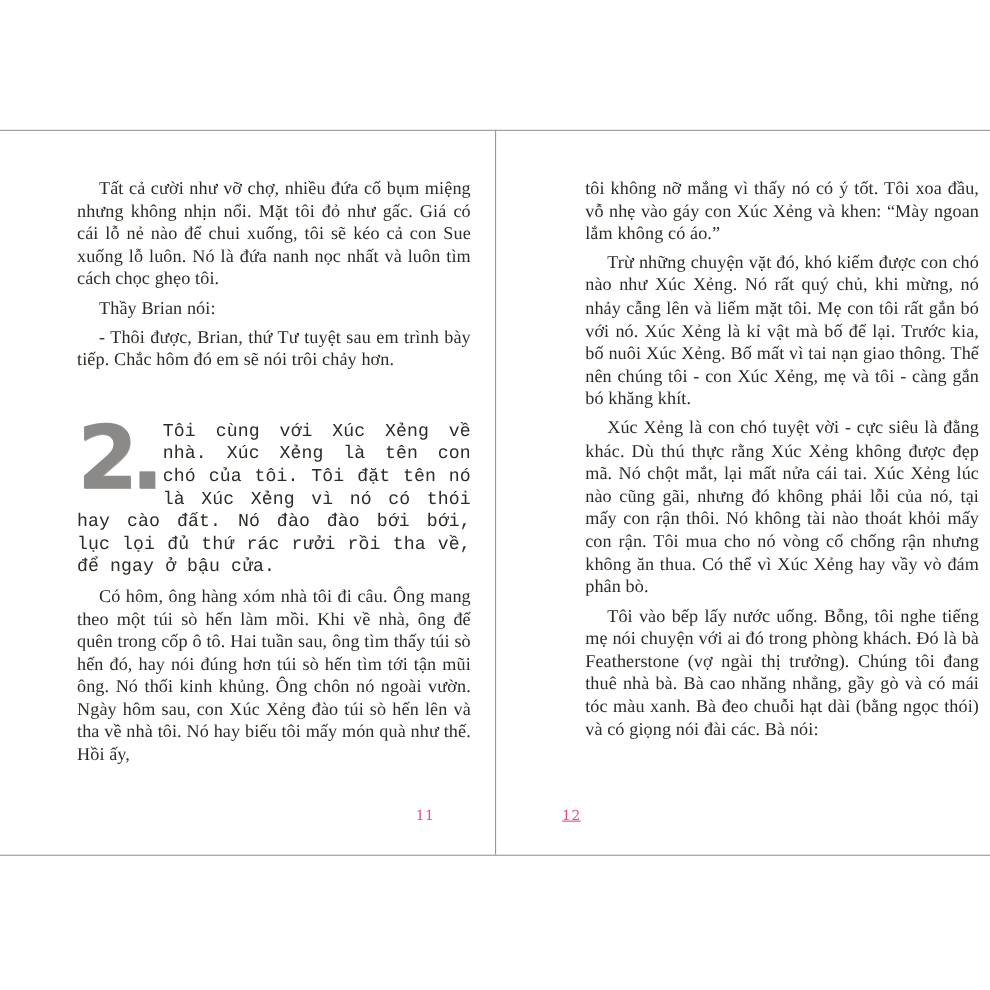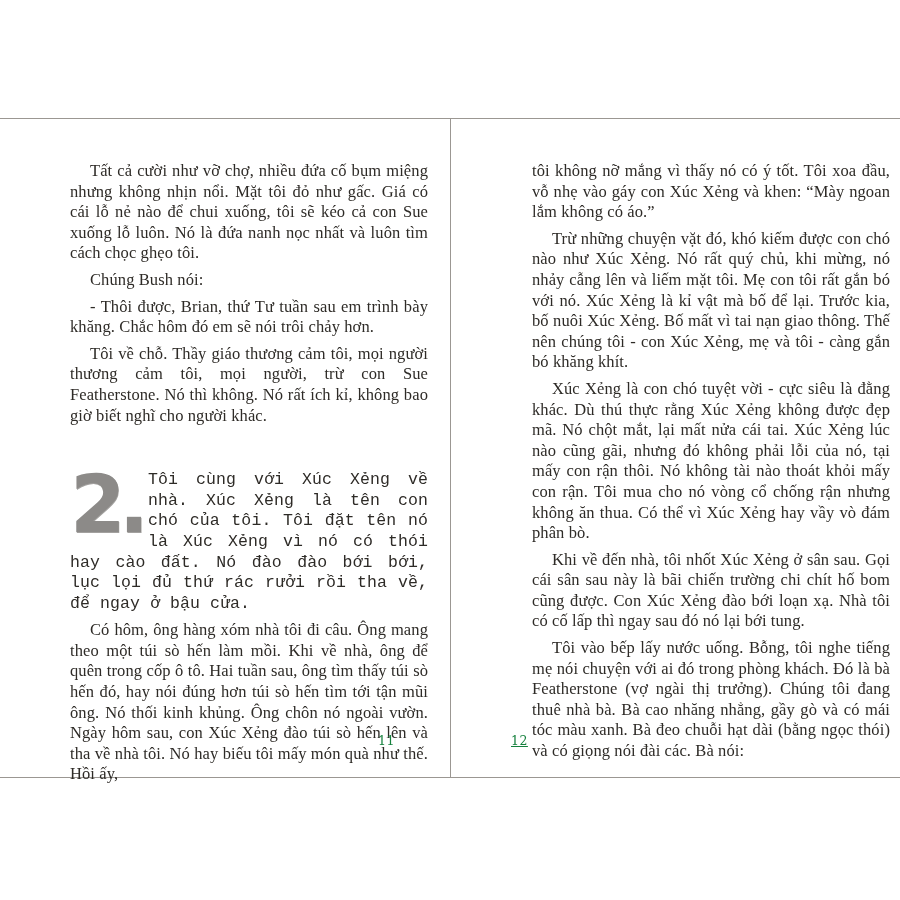--- a/index.html
+++ b/index.html
@@ -66,53 +66,51 @@
     margin: 2px 6px 0 0;
     text-shadow: 0.5px 0.5px 0 #a3a19f;
   }
   .chapter p { text-indent: 0; font-family: Liberation Mono, monospace; }
   .chapter::after { content: ""; display: block; clear: none; }
   .pagenum {
     position: absolute;
     top: 733px;
     font-family: "DejaVu Serif", serif;
     font-size: 12.5px;
-    color: #15803d;
+    color: #ec4899;
     letter-spacing: 0.5px;
   }
   .pagenum.n-left  { left: 378px; }
   .pagenum.n-right { left: 511px; text-decoration: underline; }
 </style>
 </head>
 <body>
 
 <div class="canvas">
 
   <div class="edge-line top"></div>
   <div class="edge-line bottom"></div>
   <div class="gutter"></div>
 
   <div class="page left">
     <p>Tất cả cười như vỡ chợ, nhiều đứa cố bụm miệng nhưng không nhịn nổi. Mặt tôi đỏ như gấc. Giá có cái lỗ nẻ nào để chui xuống, tôi sẽ kéo cả con Sue xuống lỗ luôn. Nó là đứa nanh nọc nhất và luôn tìm cách chọc ghẹo tôi.</p>
-    <p>Chúng Bush nói:</p>
-    <p>- Thôi được, Brian, thứ Tư tuần sau em trình bày khăng. Chắc hôm đó em sẽ nói trôi chảy hơn.</p>
-    <p>Tôi về chỗ. Thầy giáo thương cảm tôi, mọi người thương cảm tôi, mọi người, trừ con Sue Featherstone. Nó thì không. Nó rất ích kỉ, không bao giờ biết nghĩ cho người khác.</p>
+    <p>Thầy Brian nói:</p>
+    <p>- Thôi được, Brian, thứ Tư tuyệt sau em trình bày tiếp. Chắc hôm đó em sẽ nói trôi chảy hơn.</p>
 
     <div class="chapter">
       <span class="dropcap">2.</span>
       <p class="no-indent">Tôi cùng với Xúc Xẻng về nhà. Xúc Xẻng là tên con chó của tôi. Tôi đặt tên nó là Xúc Xẻng vì nó có thói hay cào đất. Nó đào đào bới bới, lục lọi đủ thứ rác rưởi rồi tha về, để ngay ở bậu cửa.</p>
     </div>
 
     <p>Có hôm, ông hàng xóm nhà tôi đi câu. Ông mang theo một túi sò hến làm mồi. Khi về nhà, ông để quên trong cốp ô tô. Hai tuần sau, ông tìm thấy túi sò hến đó, hay nói đúng hơn túi sò hến tìm tới tận mũi ông. Nó thối kinh khủng. Ông chôn nó ngoài vườn. Ngày hôm sau, con Xúc Xẻng đào túi sò hến lên và tha về nhà tôi. Nó hay biếu tôi mấy món quà như thế. Hồi ấy,</p>
   </div>
 
   <div class="page right">
     <p class="no-indent">tôi không nỡ mắng vì thấy nó có ý tốt. Tôi xoa đầu, vỗ nhẹ vào gáy con Xúc Xẻng và khen: “Mày ngoan lắm không có áo.”</p>
     <p>Trừ những chuyện vặt đó, khó kiếm được con chó nào như Xúc Xẻng. Nó rất quý chủ, khi mừng, nó nhảy cẫng lên và liếm mặt tôi. Mẹ con tôi rất gắn bó với nó. Xúc Xẻng là kỉ vật mà bố để lại. Trước kia, bố nuôi Xúc Xẻng. Bố mất vì tai nạn giao thông. Thế nên chúng tôi - con Xúc Xẻng, mẹ và tôi - càng gắn bó khăng khít.</p>
     <p>Xúc Xẻng là con chó tuyệt vời - cực siêu là đằng khác. Dù thú thực rằng Xúc Xẻng không được đẹp mã. Nó chột mắt, lại mất nửa cái tai. Xúc Xẻng lúc nào cũng gãi, nhưng đó không phải lỗi của nó, tại mấy con rận thôi. Nó không tài nào thoát khỏi mấy con rận. Tôi mua cho nó vòng cổ chống rận nhưng không ăn thua. Có thể vì Xúc Xẻng hay vầy vò đám phân bò.</p>
-    <p>Khi về đến nhà, tôi nhốt Xúc Xẻng ở sân sau. Gọi cái sân sau này là bãi chiến trường chi chít hố bom cũng được. Con Xúc Xẻng đào bới loạn xạ. Nhà tôi có cố lấp thì ngay sau đó nó lại bới tung.</p>
     <p>Tôi vào bếp lấy nước uống. Bỗng, tôi nghe tiếng mẹ nói chuyện với ai đó trong phòng khách. Đó là bà Featherstone (vợ ngài thị trưởng). Chúng tôi đang thuê nhà bà. Bà cao nhăng nhẳng, gầy gò và có mái tóc màu xanh. Bà đeo chuỗi hạt dài (bằng ngọc thói) và có giọng nói đài các. Bà nói:</p>
   </div>
 
   <div class="pagenum n-left">11</div>
   <div class="pagenum n-right">12</div>
 
 </div>
 
 </body></html>

